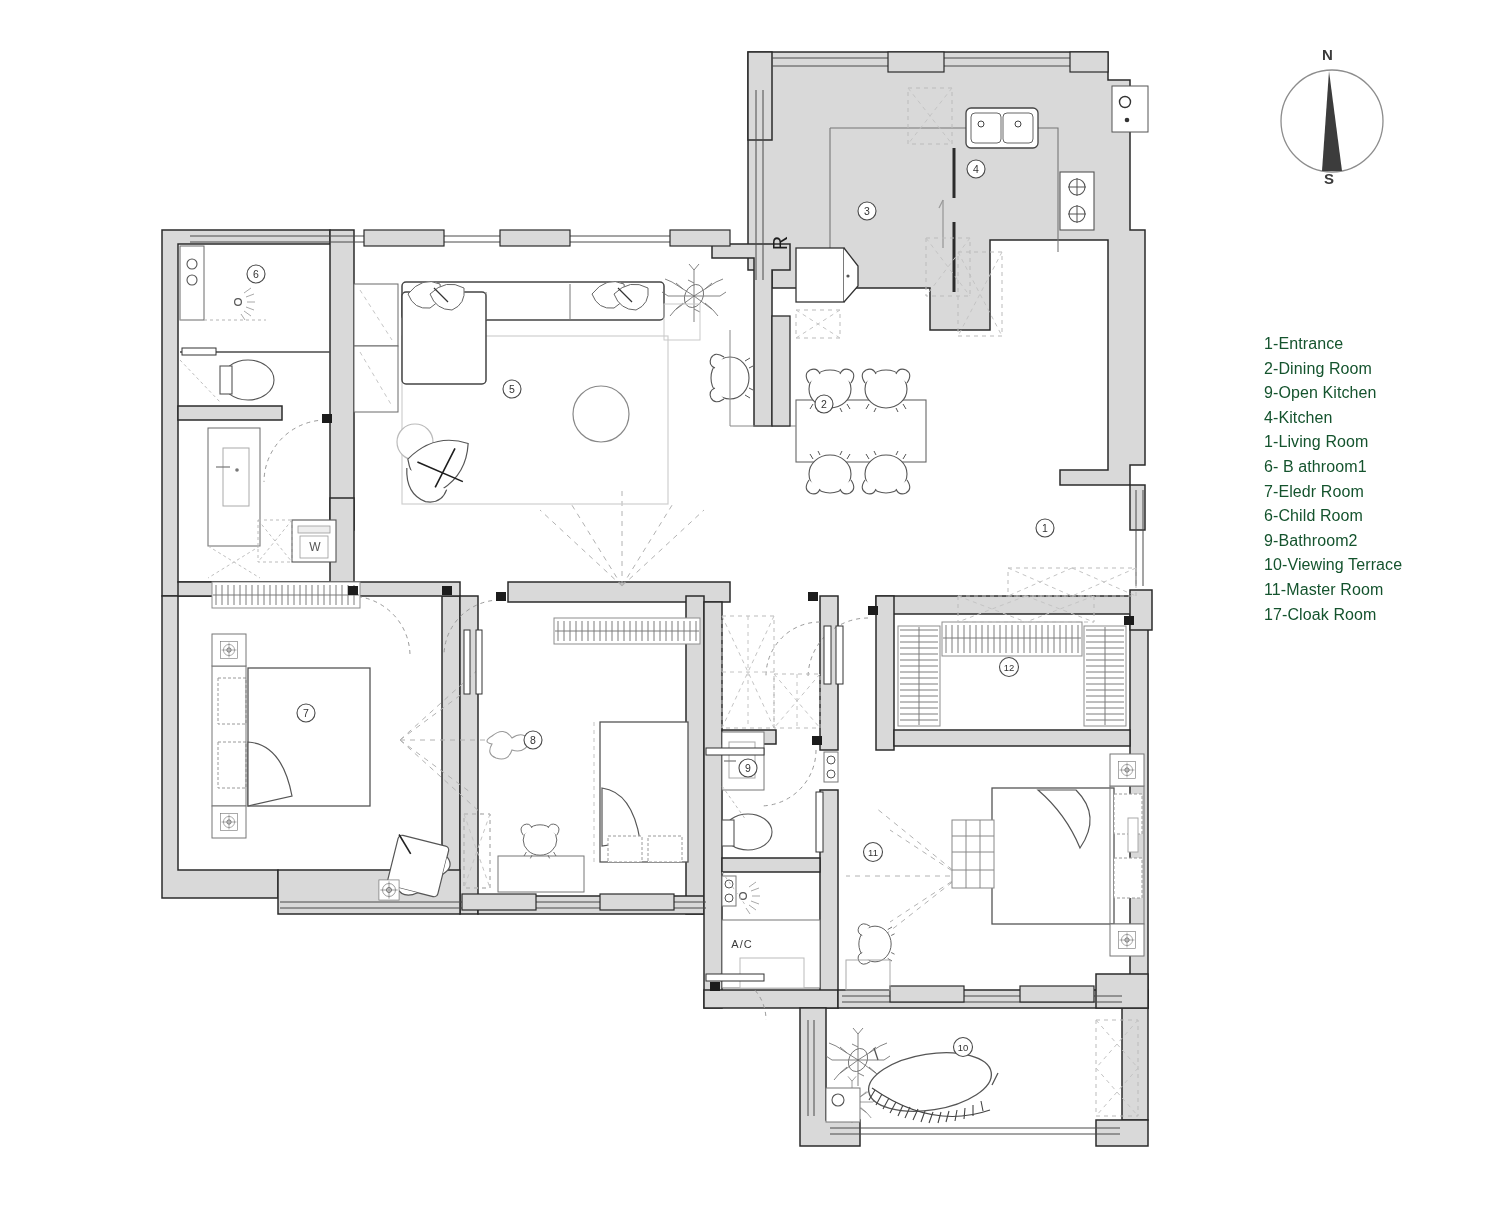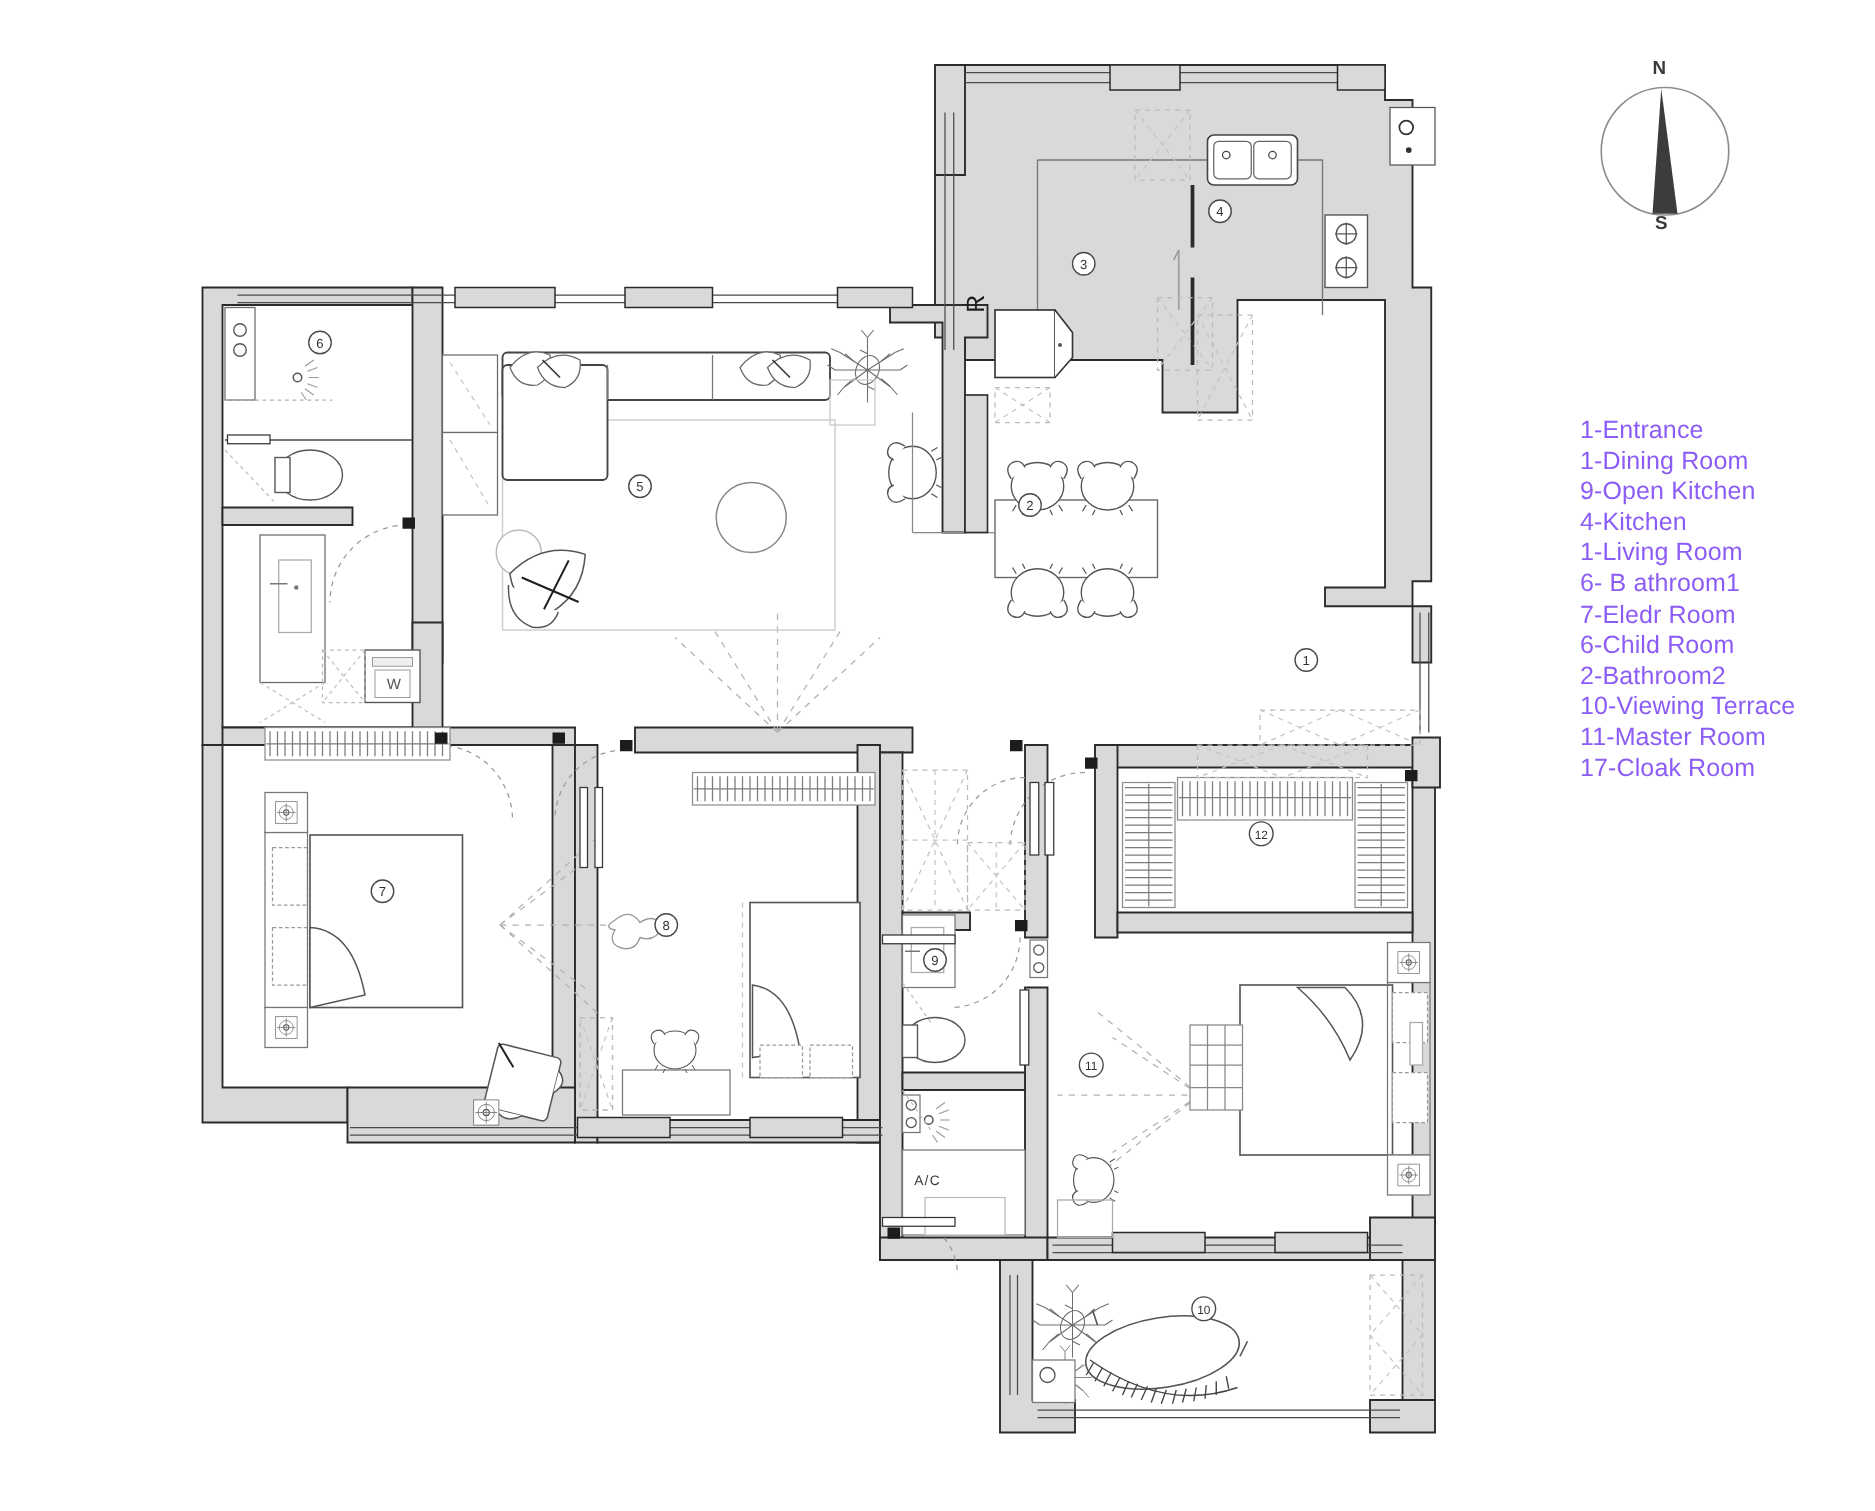--- a/index.html
+++ b/index.html
@@ -3,21 +3,21 @@
 <meta charset="utf-8">
 <style>
   html,body{margin:0;padding:0;background:#ffffff;}
   body{width:1500px;height:1209px;position:relative;overflow:hidden;
        font-family:"Liberation Sans", sans-serif;}
 
   #plan-root{position:absolute;left:0;top:0;width:1500px;height:1209px;}
 
   
   #legend{position:absolute;left:1264px;top:332px;width:220px;}
-  .legend-item{color:#8b5cf6;font-size:20px;line-height:24.6px;
+  .legend-item{color:#14532d;font-size:16px;line-height:24.6px;
                letter-spacing:.1px;white-space:nowrap;}
 
   
   #compass{position:absolute;left:1272px;top:48px;width:120px;height:145px;}
   #compass .lbl{position:absolute;color:#3a3a3a;font-size:15px;font-weight:600;}
   #compass .lbl.n{left:50px;top:-2px;}
   #compass .lbl.s{left:52px;top:122px;}
 
   svg{display:block;}
   text{font-family:"Liberation Sans", sans-serif;}
@@ -31,28 +31,28 @@
     <span class="lbl n">N</span>
     <span class="lbl s">S</span>
     <svg width="120" height="120" viewBox="0 0 120 120" style="position:absolute;left:0;top:16px;">
       <circle cx="60" cy="57" r="51" fill="none" stroke="#8d8d8d" stroke-width="1.3"></circle>
       <polygon points="57,7 70,107 50,107" fill="#3c3c3c"></polygon>
     </svg>
   </div>
 
   <div id="legend">
     <div class="legend-item">1-Entrance</div>
-    <div class="legend-item">1-Dining Room</div>
+    <div class="legend-item">2-Dining Room</div>
     <div class="legend-item">9-Open Kitchen</div>
     <div class="legend-item">4-Kitchen</div>
     <div class="legend-item">1-Living Room</div>
     <div class="legend-item">6- B athroom1</div>
     <div class="legend-item">7-Eledr Room</div>
     <div class="legend-item">6-Child Room</div>
-    <div class="legend-item">2-Bathroom2</div>
+    <div class="legend-item">9-Bathroom2</div>
     <div class="legend-item">10-Viewing Terrace</div>
     <div class="legend-item">11-Master Room</div>
     <div class="legend-item">17-Cloak Room</div>
   </div>
 
   <svg id="plan-svg" width="1210" height="1160" viewBox="0 0 1210 1160" style="position:absolute;left:30px;top:30px;">
 
     <defs>
       <g id="icon-chair">
         <ellipse cx="0" cy="0" rx="21" ry="19" fill="#fff" stroke="#555" stroke-width="1.1"></ellipse>

